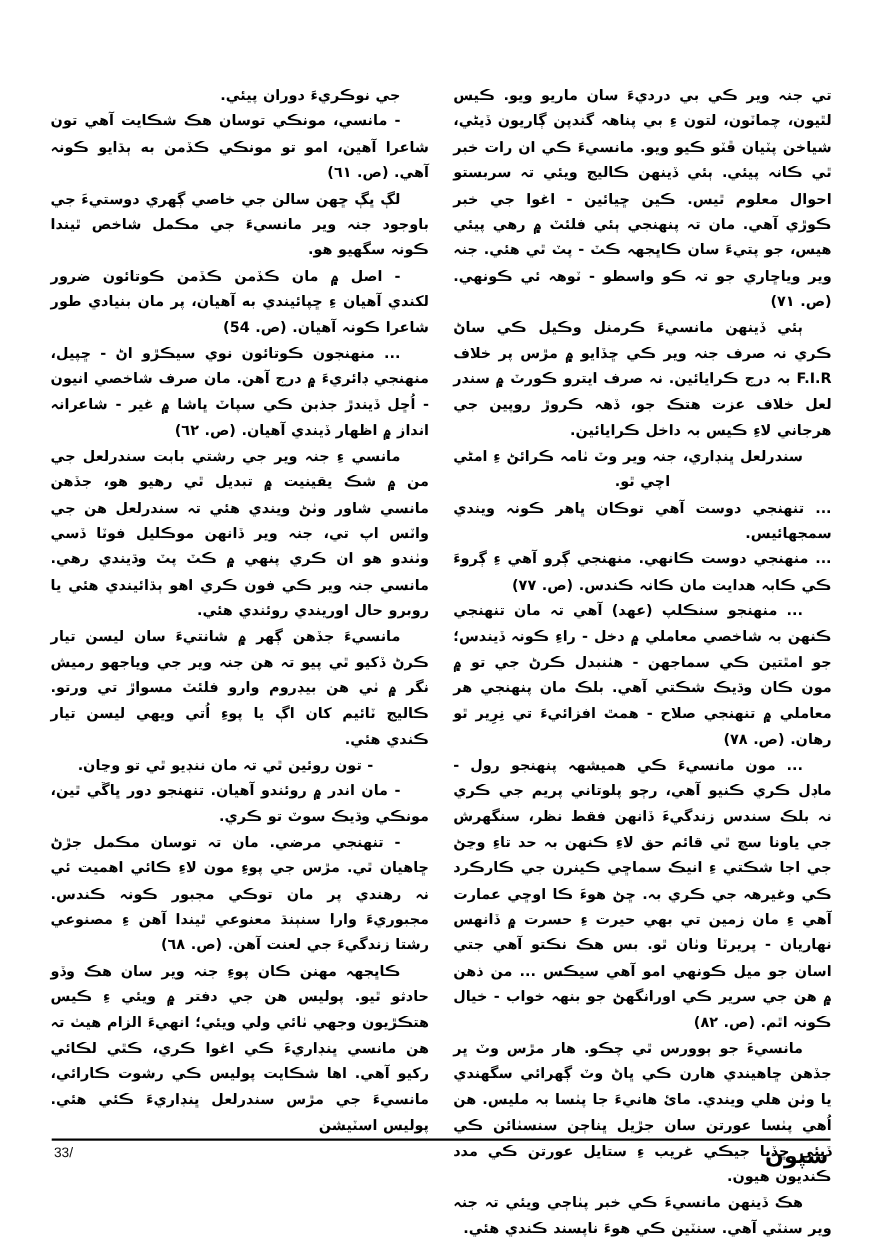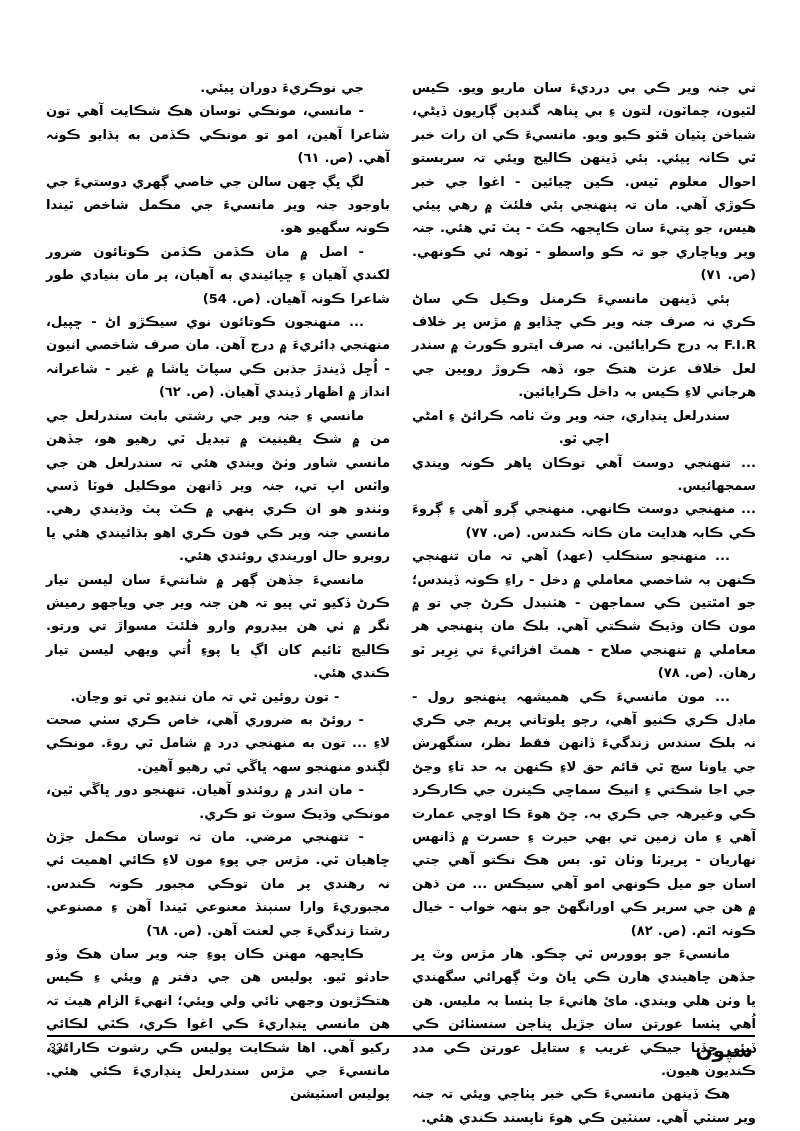--- a/index.html
+++ b/index.html
@@ -112,21 +112,20 @@
 
     <div class="col">
       <p class="para indent">جي نوڪريءَ دوران پيئي.</p>
       <p class="para indent">- مانسي، مونڪي توسان هڪ شڪايت آهي تون شاعرا آهين، امو تو مونڪي ڪڏمن به ٻڌايو ڪونہ آهي. (ص. ٦١)</p>
       <p class="para indent">لڳ ڀڳ ڇهن سالن جي خاصي ڳهري دوستيءَ جي باوجود جنہ وير مانسيءَ جي مڪمل شاخص ٿيندا ڪونہ سگهيو هو.</p>
       <p class="para indent">- اصل ۾ مان ڪڏمن ڪڏمن ڪوتائون ضرور لکندي آهيان ءِ ڇپائيندي به آهيان، پر مان بنيادي طور شاعرا ڪونہ آهيان. (ص. 54)</p>
       <p class="para indent">... منهنجون ڪوتائون نوي سيڪڙو اڻ - ڇپيل، منهنجي ڊائريءَ ۾ درج آهن. مان صرف شاخصي انيون - اُڇل ڏيندڙ جذبن ڪي سپاٽ ڀاشا ۾ غير - شاعرانہ انداز ۾ اظهار ڏيندي آهيان. (ص. ٦٢)</p>
       <p class="para indent">مانسي ءِ جنہ وير جي رشتي بابت سندرلعل جي من ۾ شڪ يقينيت ۾ تبديل ٿي رهيو هو، جڏهن مانسي شاور وٺڻ ويندي هئي تہ سندرلعل هن جي واٽس اپ تي، جنہ وير ڏانهن موڪليل فوٽا ڏسي وٺندو هو ان ڪري پنهي ۾ ڪٽ پٽ وڌيندي رهي. مانسي جنہ وير ڪي فون ڪري اهو ٻڌائيندي هئي يا روبرو حال اوريندي روئندي هئي.</p>
       <p class="para indent">مانسيءَ جڏهن ڳهر ۾ شانتيءَ سان ليسن تيار ڪرڻ ڏکيو ٿي پيو تہ هن جنہ وير جي وياجهو رميش نگر ۾ ٺي هن بيڊروم وارو فلئٽ مسواڙ تي ورتو. ڪاليج ٽائيم کان اڳ يا پوءِ اُتي ويهي ليسن تيار ڪندي هئي.</p>
       <p class="para indent center-last">- تون روئين ٿي تہ مان ننڊيو ٿي تو وڃان.</p>
-      <p class="para indent">- روئڻ به ضروري آهي، خاص ڪري سٺي صحت لاءِ ... تون به منهنجي درد ۾ شامل ٿي روءَ. مونڪي لڳندو منهنجو سهہ ڀاڱي ٿي رهيو آهين.</p>
       <p class="para indent">- مان اندر ۾ روئندو آهيان. تنهنجو دور ڀاڱي ٿين، مونڪي وڌيڪ سوٽ تو ڪري.</p>
       <p class="para indent">- تنهنجي مرضي. مان تہ توسان مڪمل جڙڻ ڇاهيان ٿي. مڙس جي پوءِ مون لاءِ ڪائي اهميت ئي نہ رهندي پر مان توڪي مجبور ڪونہ ڪندس. مجبوريءَ وارا سنٻنڌ معنوعي ٿيندا آهن ءِ مصنوعي رشتا زندگيءَ جي لعنت آهن. (ص. ٦٨)</p>
       <p class="para indent">ڪاڀجهہ مهنن ڪان پوءِ جنہ وير سان هڪ وڏو حادثو ٿيو. پوليس هن جي دفتر ۾ ويئي ءِ ڪيس هتڪڙيون وجهي ٺائي ولي ويئي؛ انهيءَ الزام هيٺ تہ هن مانسي ڀنڊاريءَ ڪي اغوا ڪري، ڪٿي لڪائي رکيو آهي. اها شڪايت پوليس ڪي رشوت ڪارائي، مانسيءَ جي مڙس سندرلعل ڀنڊاريءَ ڪئي هئي. پوليس اسٽيشن</p>
     </div>
 
     <div class="col">
       <p class="para cont">تي جنہ وير ڪي بي درديءَ سان ماريو ويو. ڪيس لٿيون، چماٽون، لتون ءِ بي پناهہ گندپن ڳاريون ڏيڻي، شياخن پٽيان ڦٽو ڪيو ويو. مانسيءَ ڪي ان رات خبر ٿي ڪانہ پيئي. ٻئي ڏينهن ڪاليج ويئي تہ سربستو احوال معلوم ٿيس. ڪين ڇيائين - اغوا جي خبر ڪوڙي آهي. مان تہ پنهنجي ٻئي فلئٽ ۾ رهي پيئي هيس، جو پتيءَ سان ڪاڀجهہ ڪٽ - پٽ ٿي هئي. جنہ وير وياڇاري جو تہ ڪو واسطو - ٽوهہ ئي ڪونهي. (ص. ٧١)</p>
       <p class="para indent">ٻئي ڏينهن مانسيءَ ڪرمنل وڪيل ڪي ساڻ ڪري نہ صرف جنہ وير ڪي ڇڏايو ۾ مڙس پر خلاف F.I.R بہ درج ڪرايائين. نہ صرف ايترو ڪورٽ ۾ سندر لعل خلاف عزت هتڪ جو، ڏهہ ڪروڙ روپين جي هرجاني لاءِ ڪيس بہ داخل ڪرايائين.</p>
       <p class="para indent center-last">سندرلعل ڀنڊاري، جنہ وير وٽ ٺامہ ڪرائڻ ءِ امڻي اچي ٿو.</p>
       <p class="para cont">... تنهنجي دوست آهي توڪان ڀاهر ڪونہ ويندي سمجهائيس.</p>

